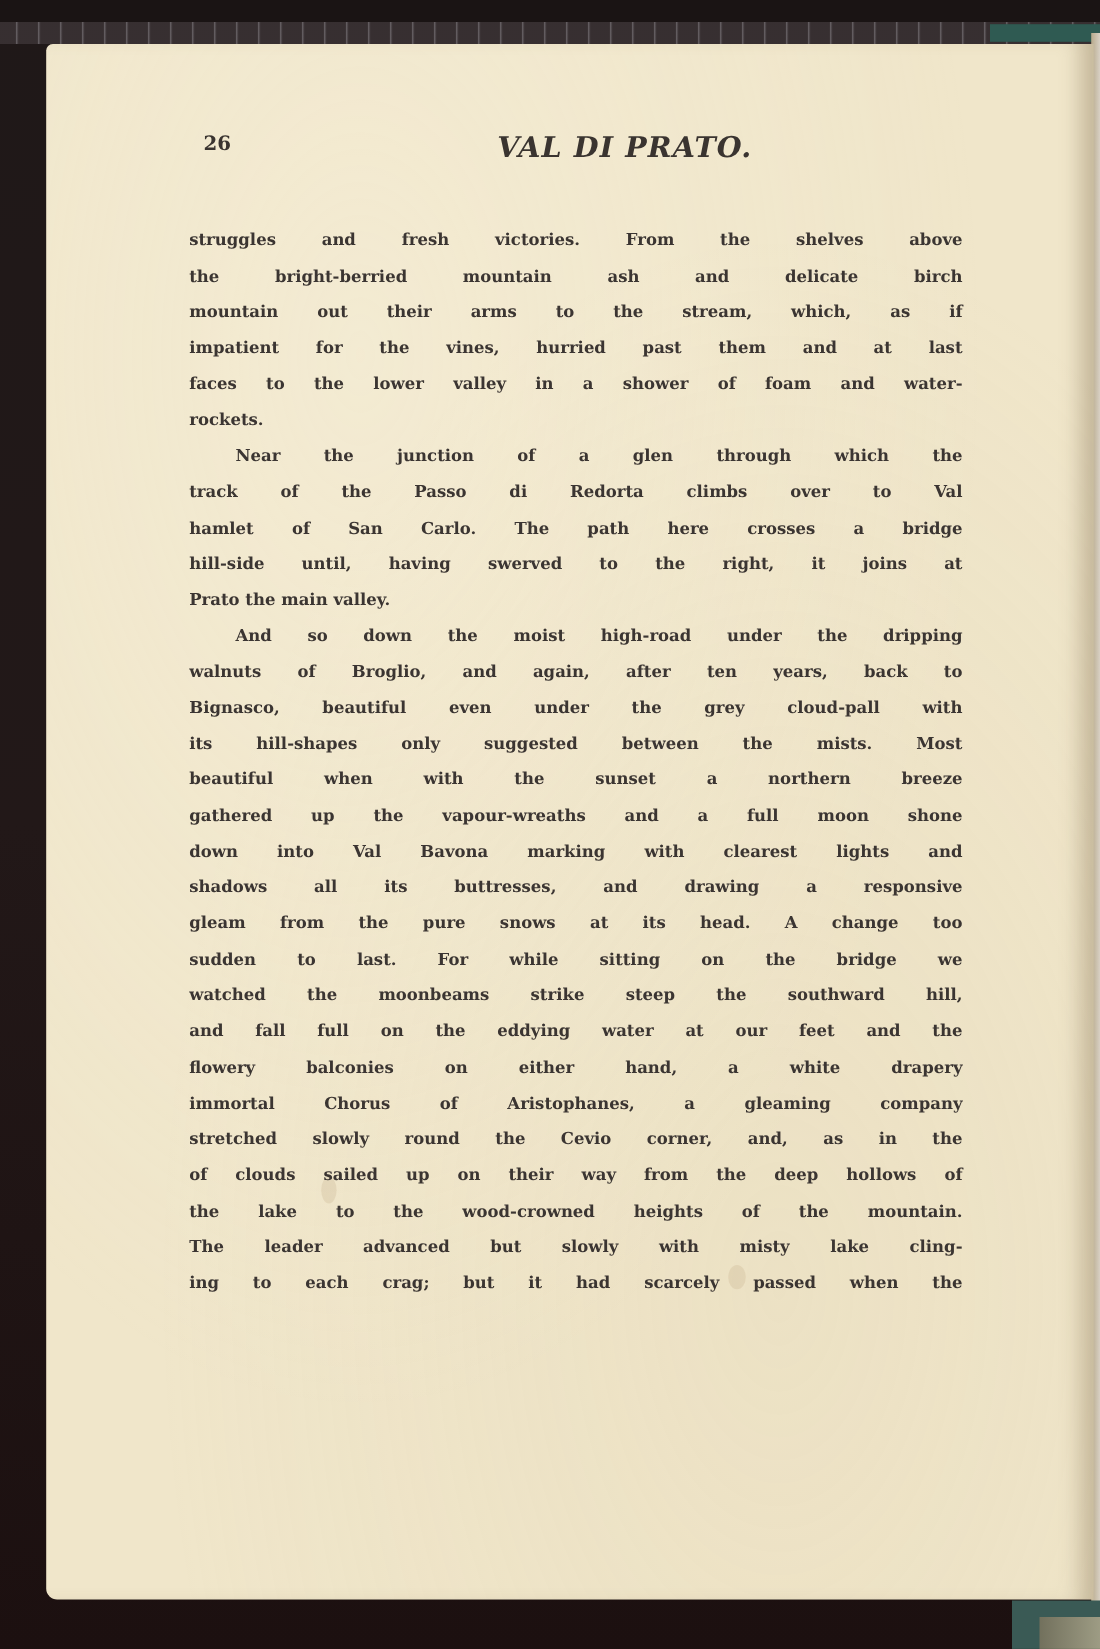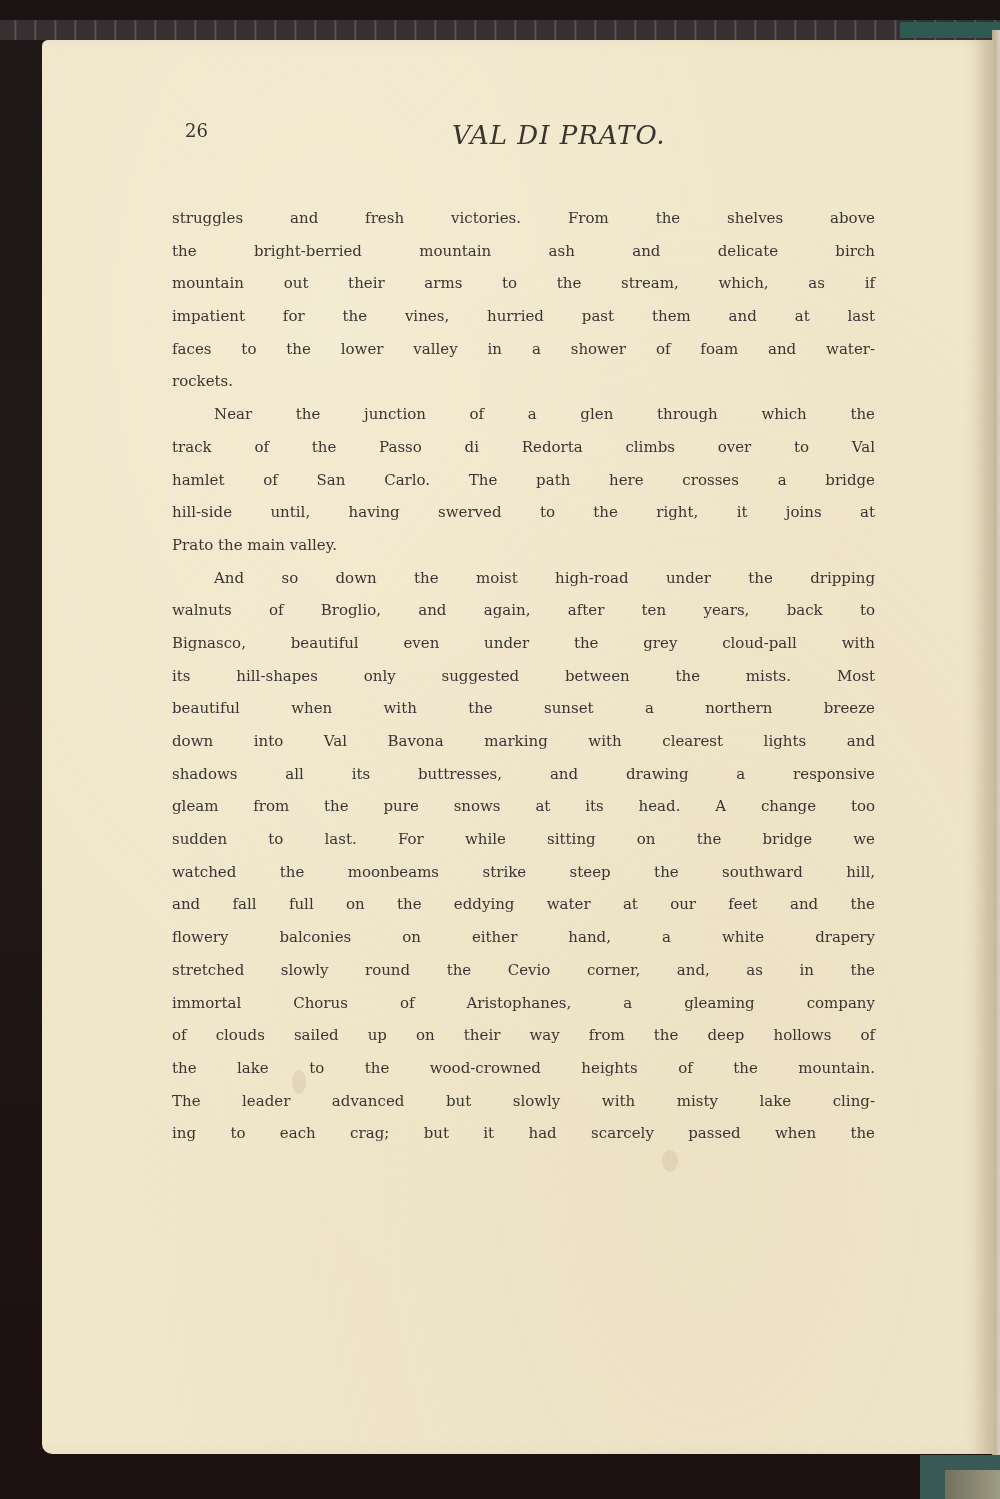--- a/index.html
+++ b/index.html
@@ -8,20 +8,21 @@
       width: 1000px;
       height: 1499px;
       overflow: hidden;
       background: #1e1414;
     }
     .scan {
       position: relative;
       width: 1000px;
       height: 1499px;
       background: linear-gradient(180deg, #1f1818 0%, #221818 50%, #1c1010 100%);
+      font-weight: bold;
     }
     .top-binding {
       position: absolute;
       left: 0; top: 0;
       width: 1000px; height: 40px;
       background: #1a1414;
     }
     .top-stitch {
       position: absolute;
       left: 0; top: 20px;
@@ -166,28 +167,29 @@
         <span class="line">hamlet of San Carlo.  The path here crosses a bridge</span>
         <span class="line">hill-side until, having swerved to the right, it joins at</span>
         <span class="line last">Prato the main valley.</span>
       </div>
       <div class="para">
         <span class="line indent">And so down the moist high-road under the dripping</span>
         <span class="line">walnuts of Broglio, and again, after ten years, back to</span>
         <span class="line">Bignasco, beautiful even under the grey cloud-pall with</span>
         <span class="line">its hill-shapes only suggested between the mists.  Most</span>
         <span class="line">beautiful when with the sunset a northern breeze</span>
+        <span class="line">gathered up the vapour-wreaths and a full moon shone</span>
         <span class="line">down into Val Bavona marking with clearest lights and</span>
         <span class="line">shadows all its buttresses, and drawing a responsive</span>
         <span class="line">gleam from the pure snows at its head.  A change too</span>
         <span class="line">sudden to last.  For while sitting on the bridge we</span>
         <span class="line">watched the moonbeams strike steep the southward hill,</span>
         <span class="line">and fall full on the eddying water at our feet and the</span>
         <span class="line">flowery balconies on either hand, a white drapery</span>
+        <span class="line">immortal Chorus of Aristophanes, a gleaming company</span>
         <span class="line">stretched slowly round the Cevio corner, and, as in the</span>
-        <span class="line">immortal Chorus of Aristophanes, a gleaming company</span>
         <span class="line">of clouds sailed up on their way from the deep hollows of</span>
         <span class="line">the lake to the wood-crowned heights of the mountain.</span>
         <span class="line">The leader advanced but slowly with misty lake cling-</span>
         <span class="line">ing to each crag; but it had scarcely passed when the</span>
       </div>
     </div>
 </div>
 
 </body></html>

